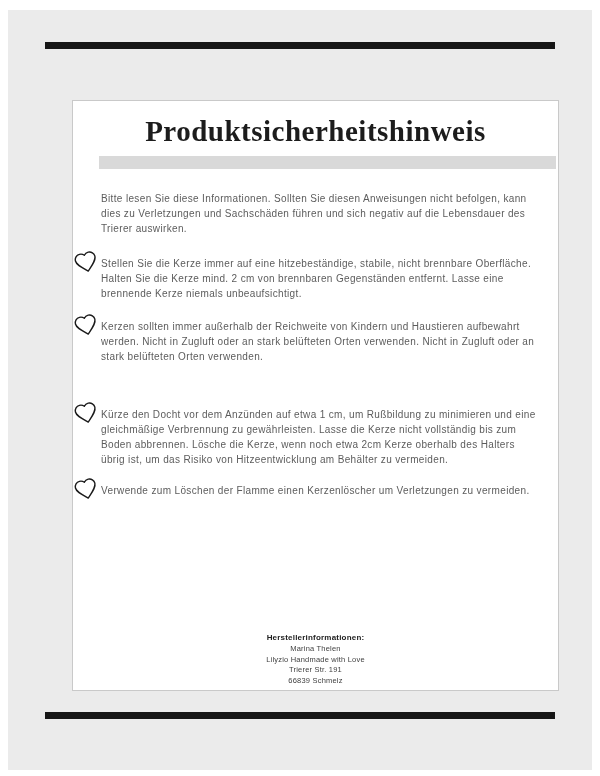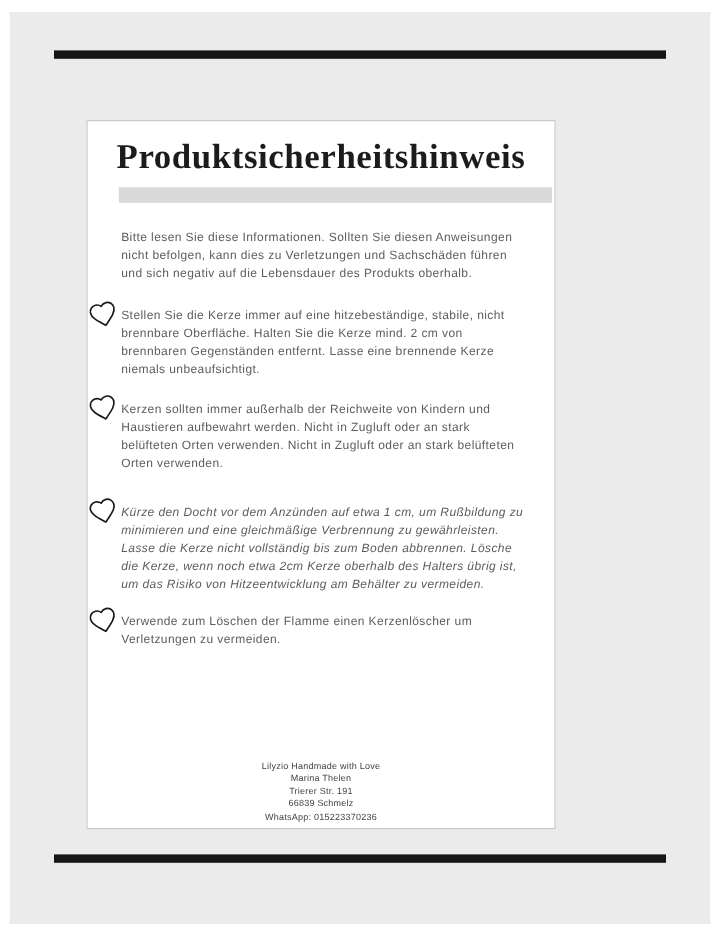--- a/index.html
+++ b/index.html
@@ -21,21 +21,21 @@
     left: 45px;
     width: 510px;
     height: 7px;
     background: #161616;
   }
   .rule.top { top: 42px; }
   .rule.bottom { top: 712px; }
   .card {
     position: absolute;
     left: 72px; top: 100px;
-    width: 391px; height: 591px;
+    width: 487px; height: 591px;
     background: #ffffff;
     border: 1px solid #c9c9c9;
   }
   .title {
     margin-top: 14px;
     text-align: center;
     font-family: "Liberation Serif", "DejaVu Serif", serif;
     font-weight: 700;
     font-size: 29px;
     letter-spacing: 0.5px;
@@ -52,21 +52,21 @@
     font-size: 10px;
     line-height: 15px;
     letter-spacing: 0.35px;
   }
   .intro { margin-top: 22px; }
   .bullet {
     position: relative;
     margin-top: 20px;
   }
   .bullet.b2 { margin-top: 18px; }
-  .bullet.b3 { margin-top: 26px; font-style: italic; }
+  .bullet.b3 { margin-top: 43px; }
   .bullet.b4 { margin-top: 16px; }
   .heart {
     position: absolute;
     left: -27px;
     top: -6px;
     width: 24px;
     height: 24px;
     transform: rotate(-14deg);
   }
   .heart svg { width: 24px; height: 24px; display: block; }
@@ -98,21 +98,21 @@
 <div class="rule bottom"></div>
 
 <div class="card">
 
   <h1 class="title">Produktsicherheitshinweis</h1>
 
   <div class="accent-bar"></div>
 
   <div class="body-text">
 
-    <p class="intro">Bitte lesen Sie diese Informationen. Sollten Sie diesen Anweisungen nicht befolgen, kann dies zu Verletzungen und Sachschäden führen und sich negativ auf die Lebensdauer des Produkts oberhalb.</p>
+    <p class="intro">Bitte lesen Sie diese Informationen. Sollten Sie diesen Anweisungen nicht befolgen, kann dies zu Verletzungen und Sachschäden führen und sich negativ auf die Lebensdauer des Trierer auswirken.</p>
 
     <div class="bullet b1">
       <span class="heart">
         <svg viewBox="0 0 24 24" fill="none" stroke="#1a1a1a" stroke-width="1.4" stroke-linecap="round" stroke-linejoin="round">
           <path d="M12 21.35l-1.45-1.32C5.4 15.36 2 12.28 2 8.5 2 5.42 4.42 3 7.5 3c1.74 0 3.41.81 4.5 2.09C13.09 3.81 14.76 3 16.5 3 19.58 3 22 5.42 22 8.5c0 3.78-3.4 6.86-8.55 11.54L12 21.35z"></path>
         </svg>
       </span>
       <p>Stellen Sie die Kerze immer auf eine hitzebeständige, stabile, nicht brennbare Oberfläche. Halten Sie die Kerze mind. 2 cm von brennbaren Gegenständen entfernt. Lasse eine brennende Kerze niemals unbeaufsichtigt.</p>
     </div>
 
@@ -139,20 +139,20 @@
         <svg viewBox="0 0 24 24" fill="none" stroke="#1a1a1a" stroke-width="1.4" stroke-linecap="round" stroke-linejoin="round">
           <path d="M12 21.35l-1.45-1.32C5.4 15.36 2 12.28 2 8.5 2 5.42 4.42 3 7.5 3c1.74 0 3.41.81 4.5 2.09C13.09 3.81 14.76 3 16.5 3 19.58 3 22 5.42 22 8.5c0 3.78-3.4 6.86-8.55 11.54L12 21.35z"></path>
         </svg>
       </span>
       <p>Verwende zum Löschen der Flamme einen Kerzenlöscher um Verletzungen zu vermeiden.</p>
     </div>
 
   </div>
 
   <div class="footer">
+    <p class="footer-heading">Herstellerinformationen:</p>
+    <p class="footer-line">Marina Thelen</p>
     <p class="footer-line">Lilyzio Handmade with Love</p>
-    <p class="footer-line">Marina Thelen</p>
     <p class="footer-line">Trierer Str. 191</p>
     <p class="footer-line">66839 Schmelz</p>
-    <p class="footer-line">WhatsApp: 015223370236</p>
   </div>
 
 </div>
 
 </body></html>

